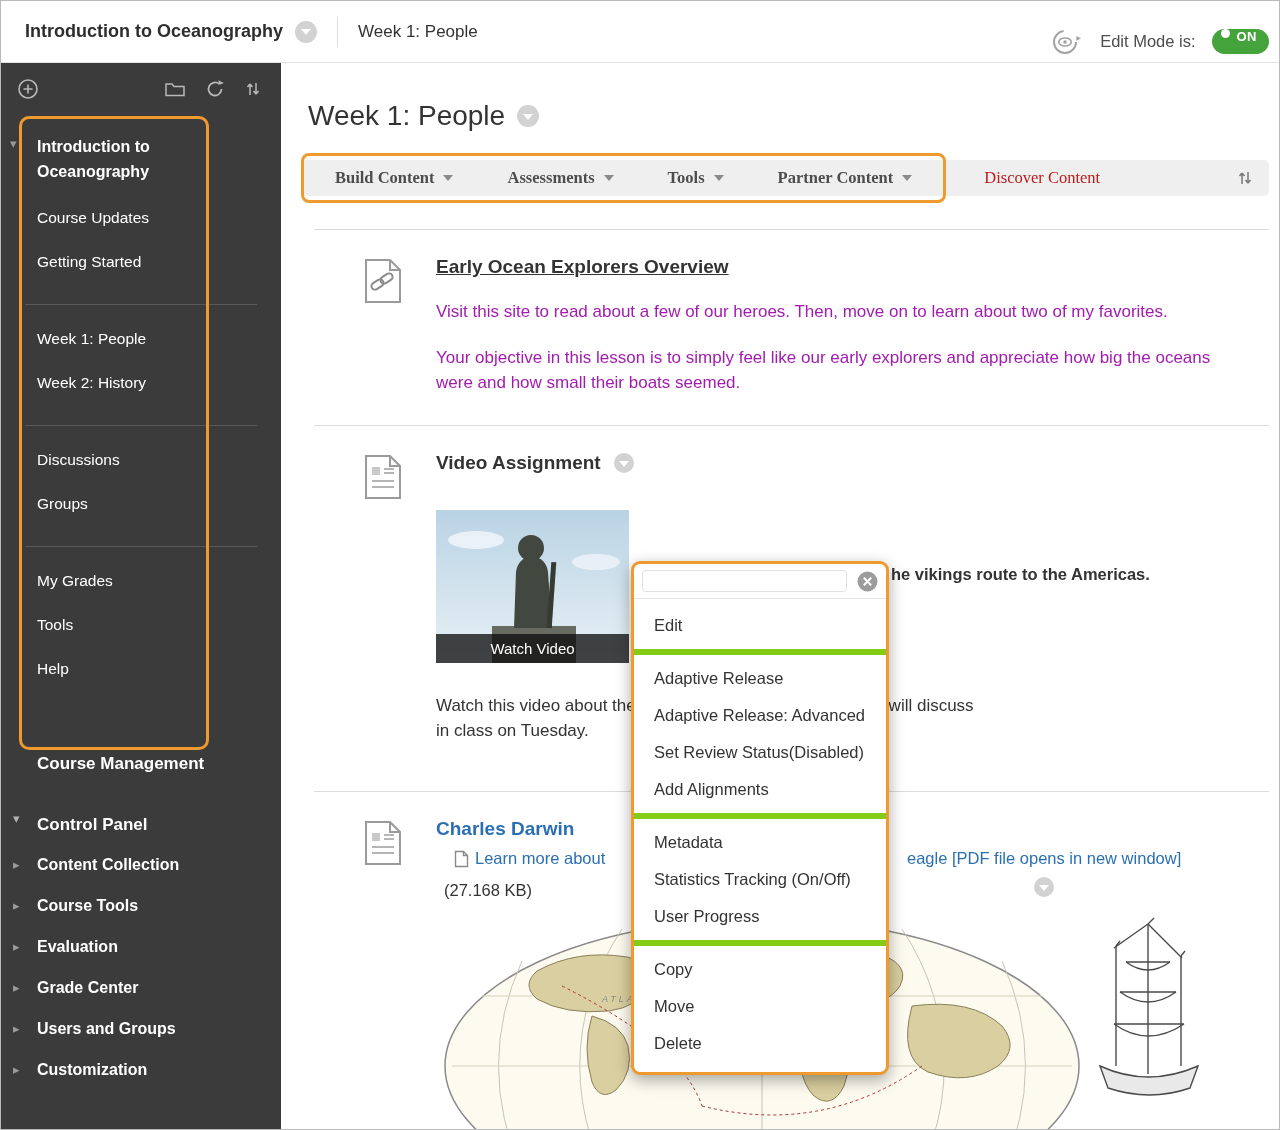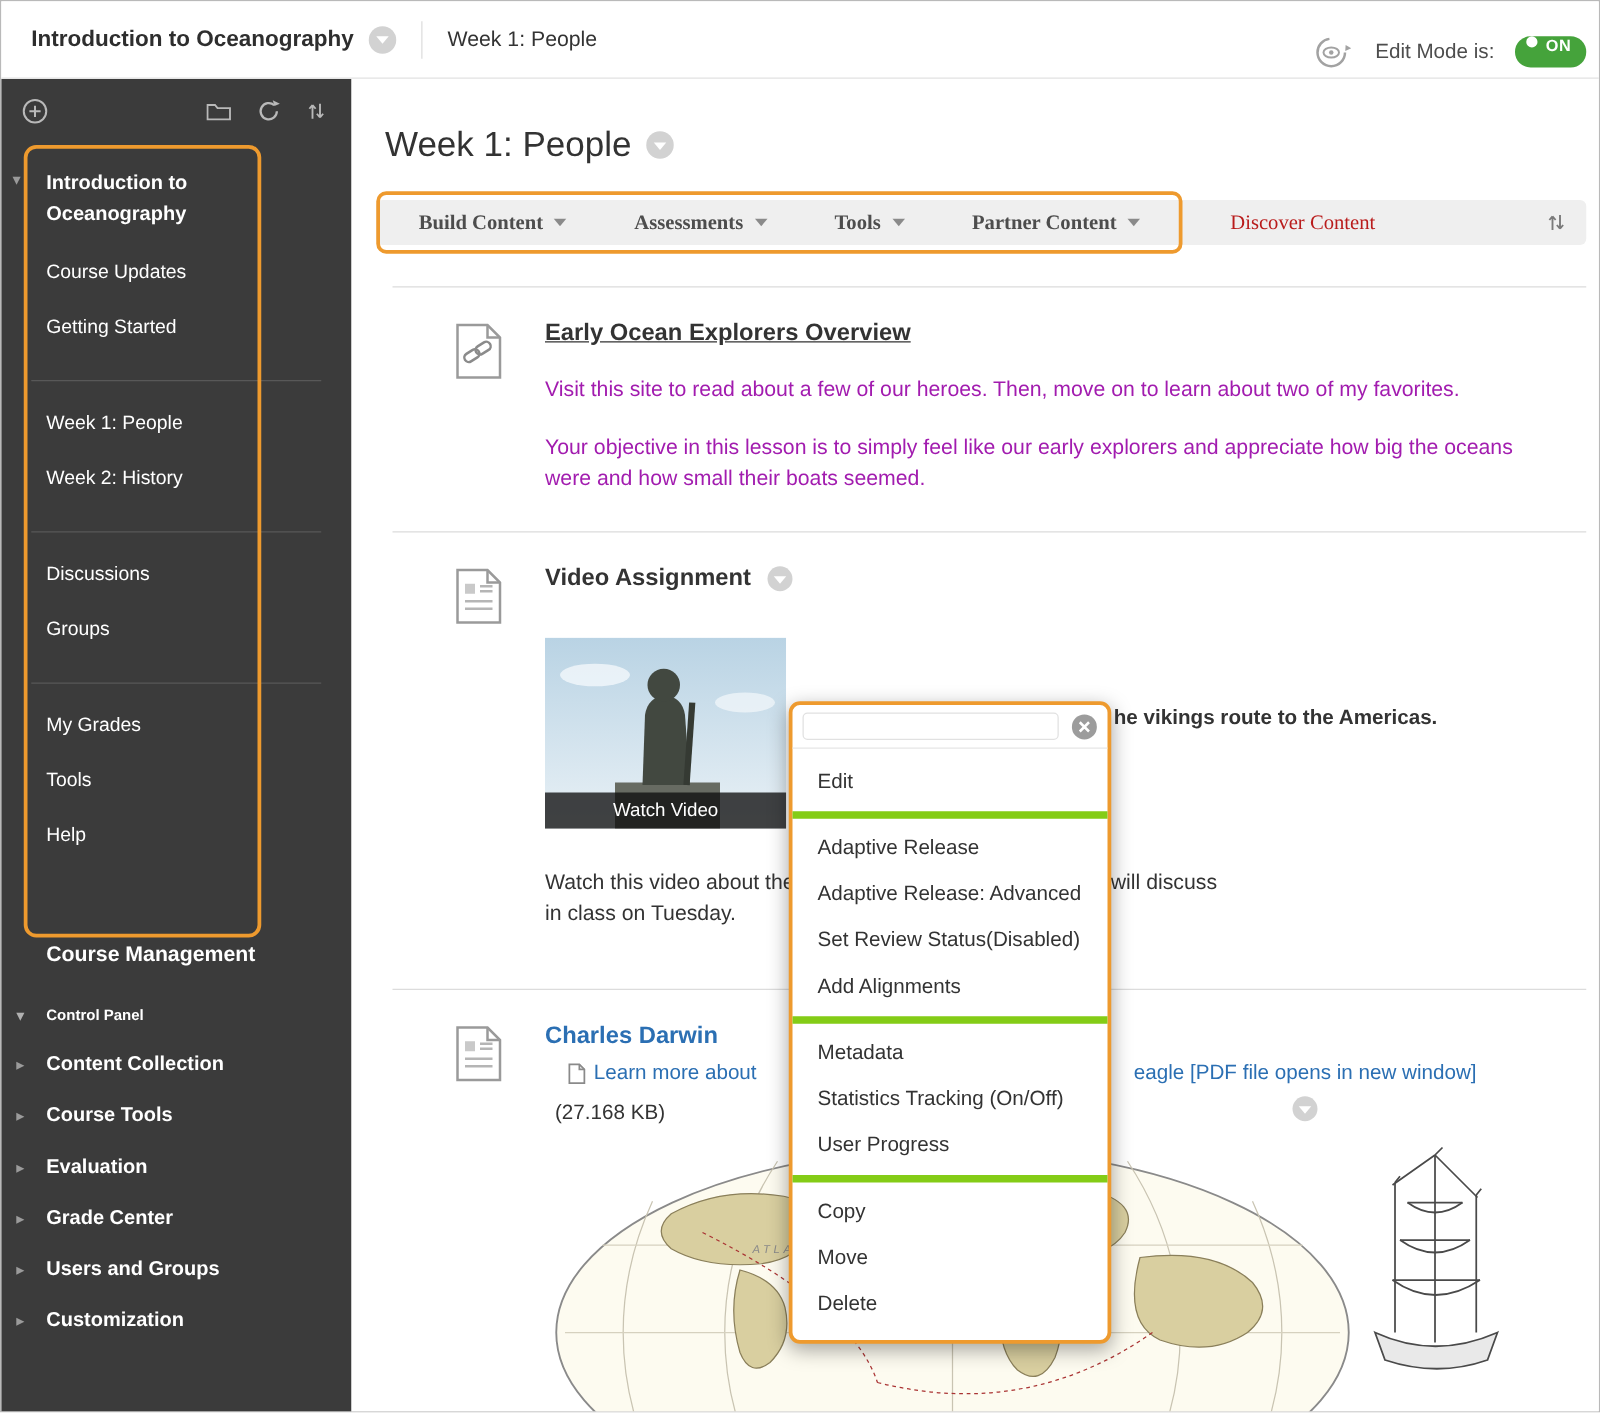--- a/index.html
+++ b/index.html
@@ -31,21 +31,21 @@
   .collapse-tri { position:absolute; left:9px; top:16px; color:#9a9a9a; font-size:13px; cursor:pointer; }
   .menu-title { padding:14px 20px 12px 36px; font-weight:bold; font-size:16px; line-height:25px; color:#fff; width:190px; cursor:pointer; }
   .menu-item { padding:11px 0 11px 36px; font-size:15.5px; line-height:22px; color:#fff; cursor:pointer; }
   .menu-divider { height:1px; background:#585858; margin:20px 24px 12px 24px; }
   .menu-highlight { position:absolute; left:18px; top:-4px; width:190px; height:634px; border:3px solid #EE9A2E; border-radius:10px; pointer-events:none; }
 
   .mgmt { margin-top:54px; }
   .mgmt-heading { padding-left:36px; font-size:17px; font-weight:bold; color:#fff; line-height:22px; }
   .mgmt-control { display:flex; align-items:center; margin-top:18px; padding:8px 0 8px 12px; cursor:pointer; }
   .mgmt-control .tri { color:#b0b0b0; font-size:13px; width:24px; }
-  .mgmt-control .lbl { color:#fff; font-weight:bold; font-size:12px; line-height:22px; }
+  .mgmt-control .lbl { color:#fff; font-weight:bold; font-size:17px; line-height:22px;margin-top:13px; }
   .mgmt-item { display:flex; align-items:center; padding:10px 0 10px 12px; cursor:pointer; }
   .mgmt-item .chev { color:#9b9b9b; font-size:13px; width:24px; }
   .mgmt-item .lbl { color:#fff; font-weight:bold; font-size:16px; line-height:21px; }
 
   
   .main { position:absolute; top:62px; left:280px; width:1000px; height:1068px; background:#fff; overflow:hidden; }
   .page-title-row { margin:36px 0 0 27px; display:flex; align-items:center; gap:12px; }
   .page-title-row h1 { font-size:28px; font-weight:normal; color:#333; line-height:34px; }
   .page-title-row .chevc { width:22px; height:22px; }
 

